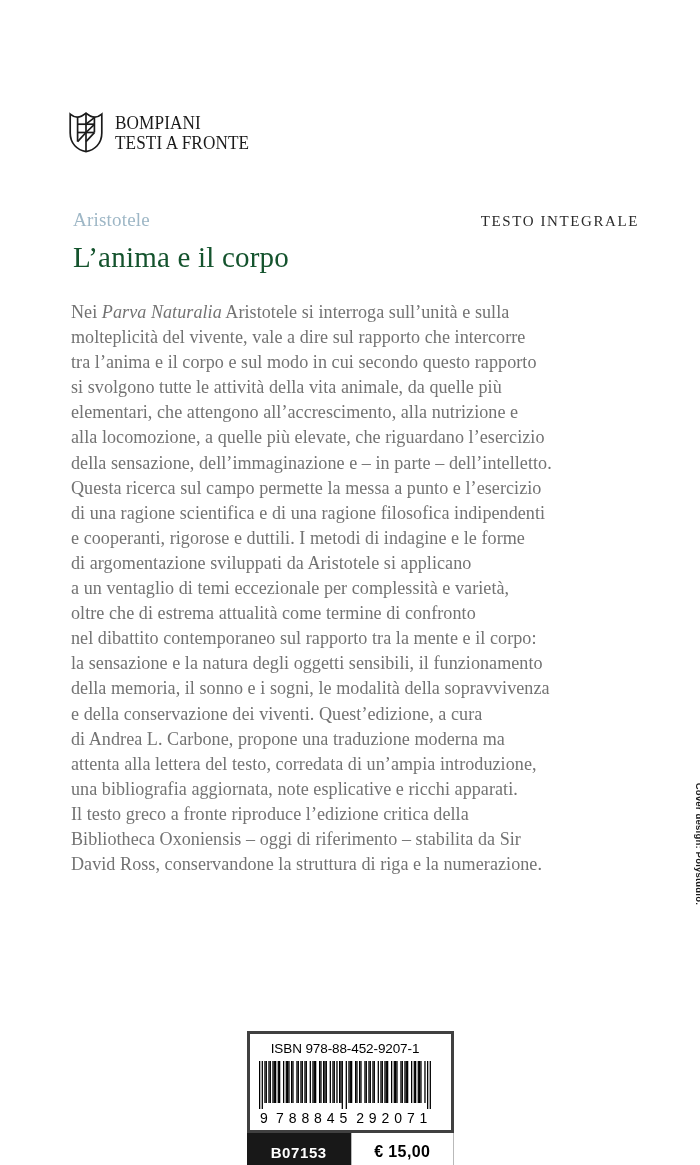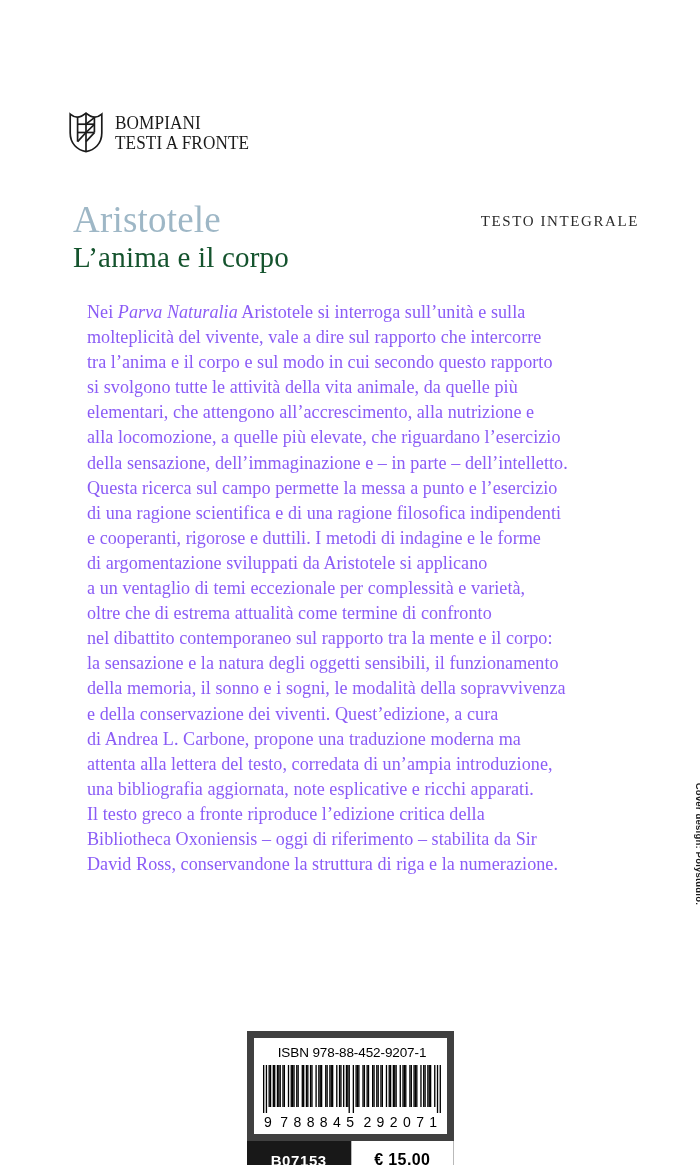--- a/index.html
+++ b/index.html
@@ -42,21 +42,21 @@
   }
   .logo-words .l1,
   .logo-words .l2 { display: block; }
 
   
   .author {
     position: absolute;
     left: 73px;
     top: 203px;
     font-family: "Liberation Serif", serif;
-    font-size: 37px;
+    font-size: 19px;
     line-height: 34px;
     color: #9eb7c6;
     letter-spacing: 0.2px;
     white-space: nowrap;
   }
   .title {
     position: absolute;
     left: 73px;
     top: 239px;
     font-family: "Liberation Serif", serif;
@@ -79,24 +79,23 @@
 
   
   .blurb {
     position: absolute;
     left: 71px;
     top: 300px;
     width: 560px;
     font-family: "Liberation Serif", serif;
     font-size: 18.1px;
     line-height: 25.1px;
-    color: #8b5cf6;
+    color: #737373;
     white-space: pre-line;
     letter-spacing: 0.05px;
-    margin-left: 16px;
   }
   .blurb i { font-style: italic; }
 
   
   .credit {
     position: absolute;
     right: 6px;
     top: 905px;
     font-family: "Liberation Sans", sans-serif;
     font-size: 9.5px;
@@ -109,23 +108,23 @@
   }
 
   
   .barcode-block {
     position: absolute;
     left: 247px;
     top: 1031px;
     width: 207px;
   }
   .barcode-card {
-    border: 7px solid #404040;
+    border: 3px solid #404040;
     background: #ffffff;
-    padding: 7px 6px 4px 9px;
+    padding: 7px 20px 4px 9px;
     box-sizing: border-box;
   }
   .isbn-text {
     text-align: center;
     font-family: "Liberation Sans", sans-serif;
     font-size: 13.5px;
     color: #000;
     letter-spacing: -0.1px;
     margin-bottom: 5px;
   }

